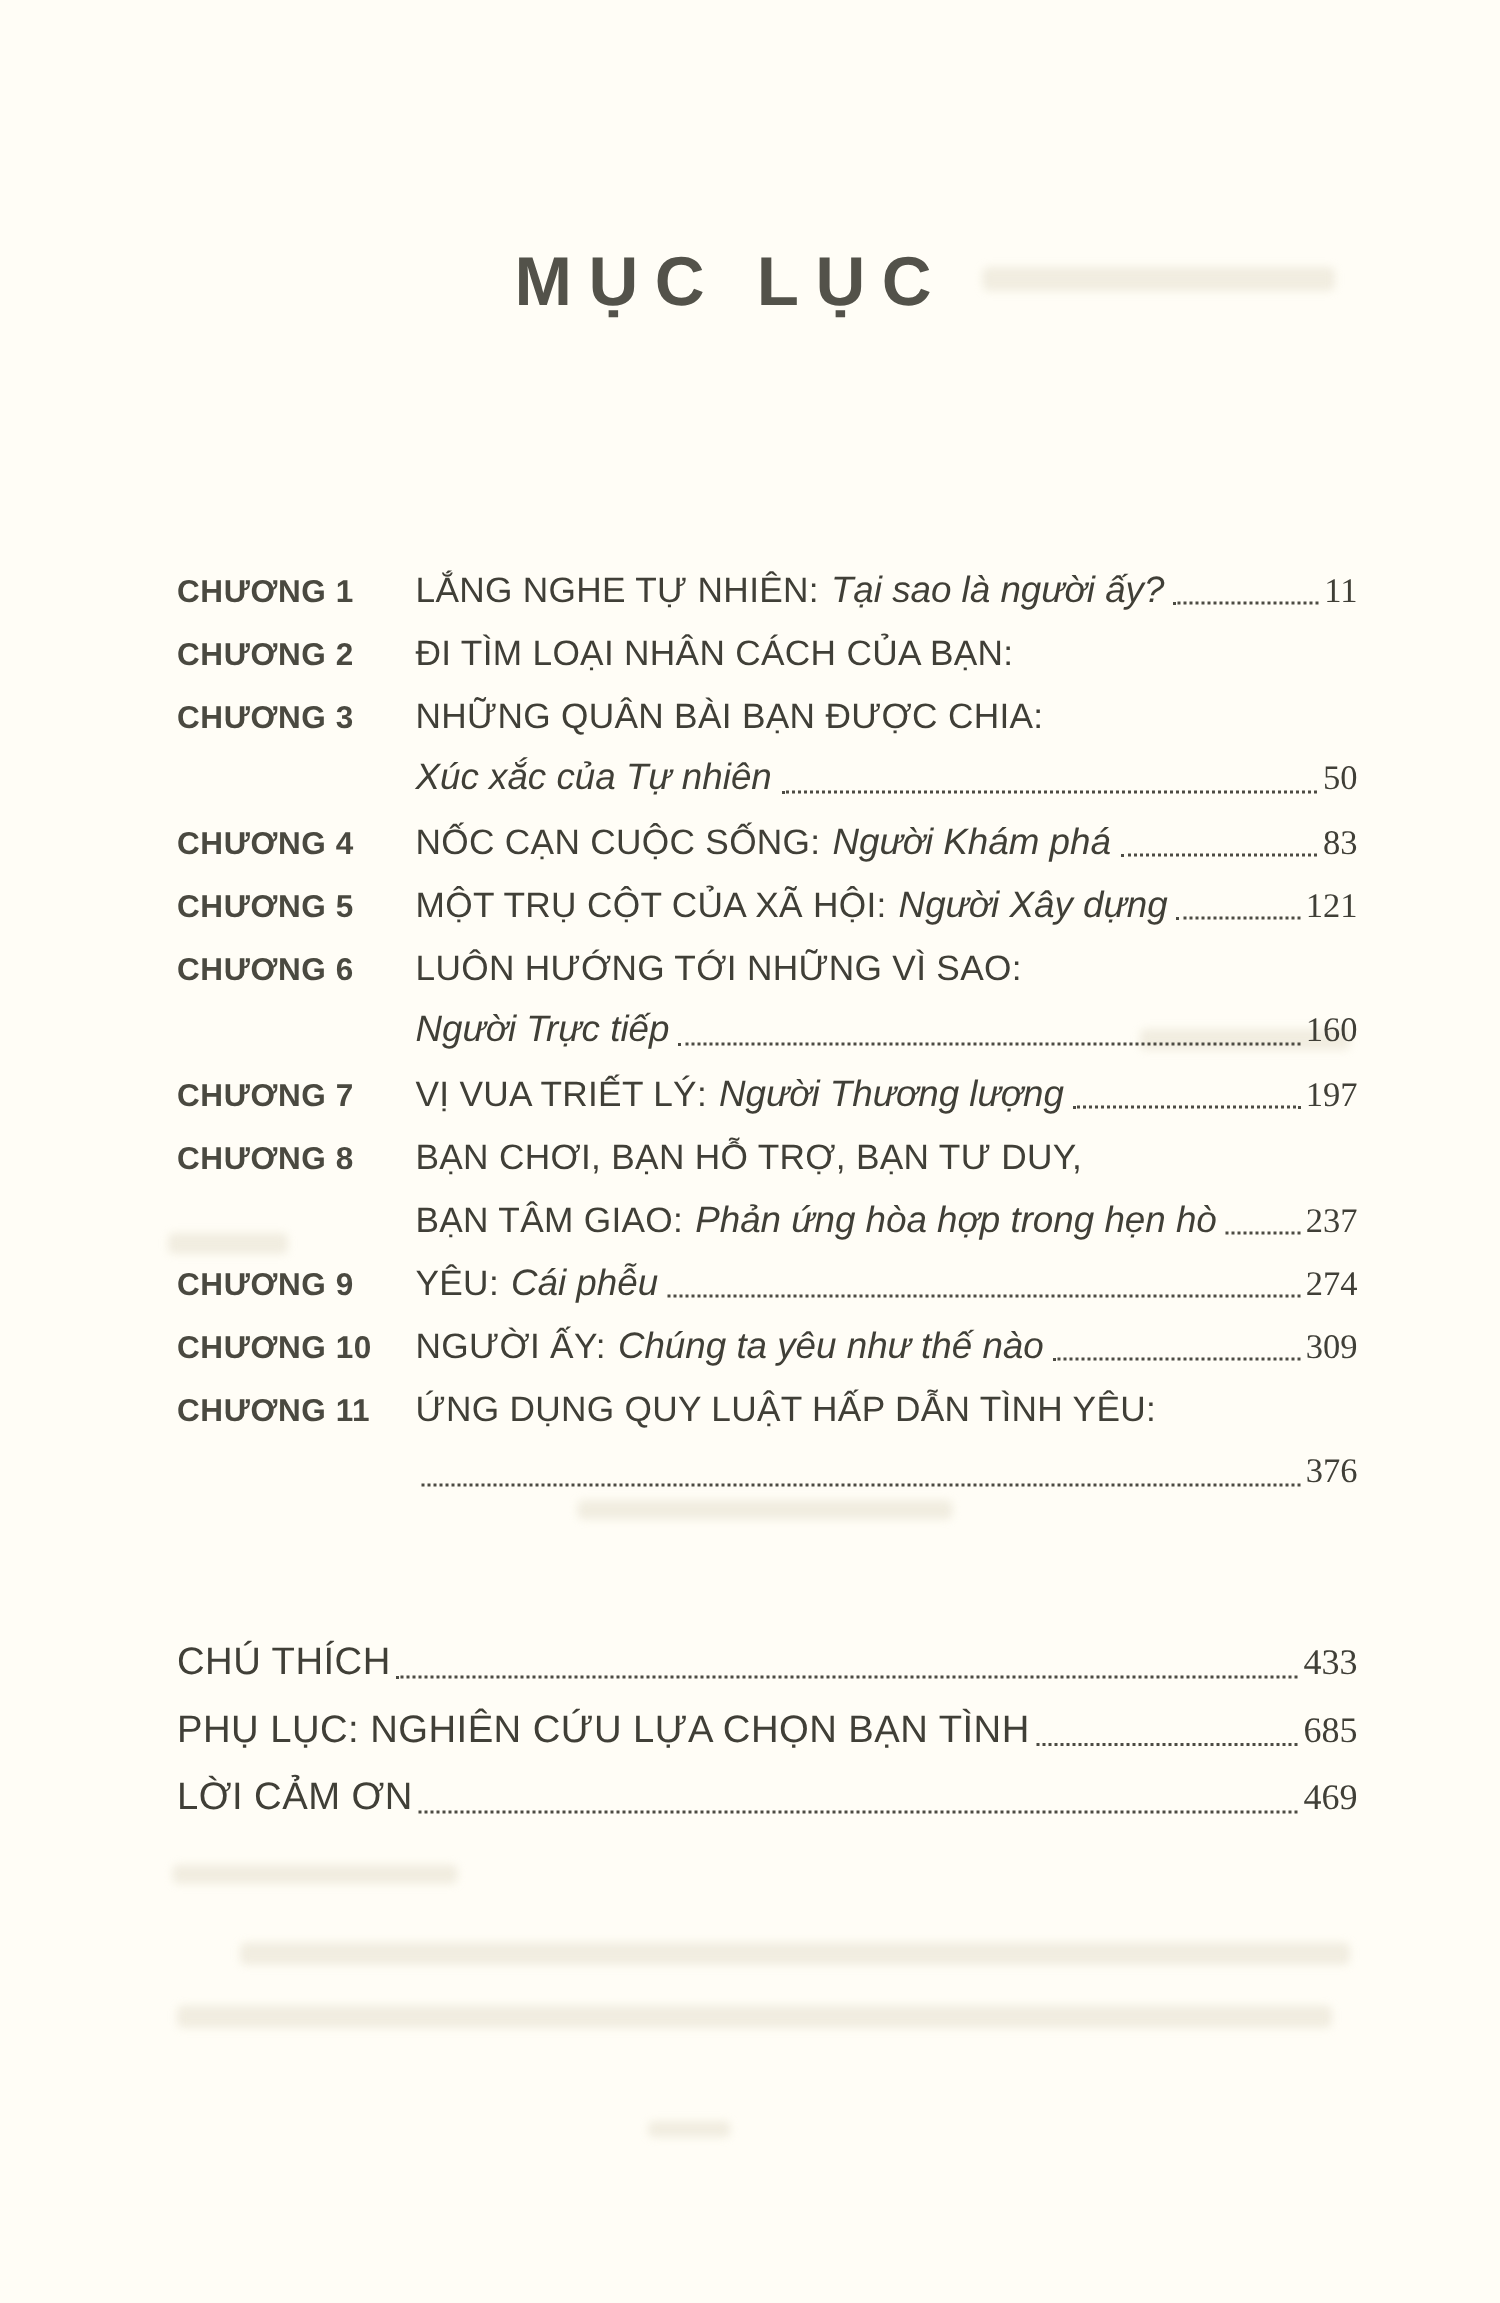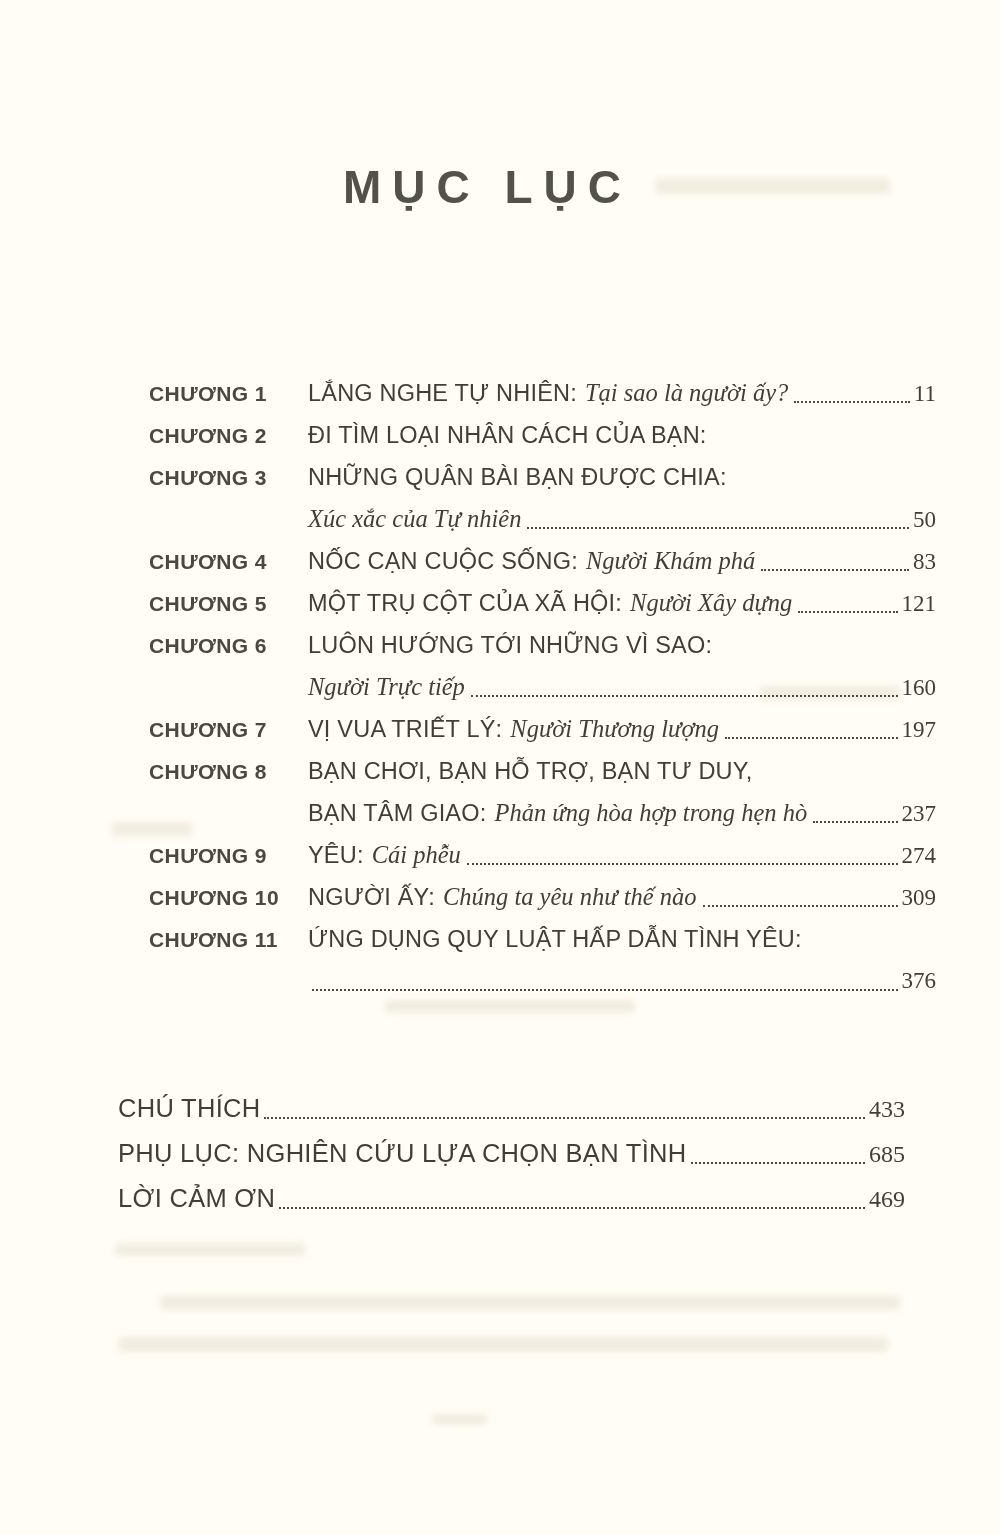--- a/index.html
+++ b/index.html
@@ -29,21 +29,21 @@
     text-align:center;
     font-size:46px;
     font-weight:bold;
     letter-spacing:11px;
     color:#53524a;
     padding-left:45px;
   }
 
   .toc {
     position:absolute;
-    top:372px; left:118px; width:787px;margin-left:31px;
+    top:372px; left:118px; width:787px;
   }
   .row {
     display:flex;
     align-items:baseline;
     height:42px;
     line-height:42px;
     white-space:nowrap;
   }
   .lbl {
     width:159px;
@@ -53,21 +53,21 @@
     letter-spacing:0.4px;
     color:#4a4940;
   }
   .caps {
     font-size:23.5px;
     letter-spacing:0.2px;
     color:#403f37;
     margin-right:8px;
   }
   .ital {
-    font-family:Liberation Serif, serif;
+    font-family:Liberation Sans, sans-serif;
     font-style:italic;
     font-size:24.5px;
     color:#403f37;
     margin-right:2px;
   }
   .leader {
     flex:1 1 auto;
     min-width:10px;
     border-bottom:2px dotted #4c4b43;
     align-self:flex-end;

